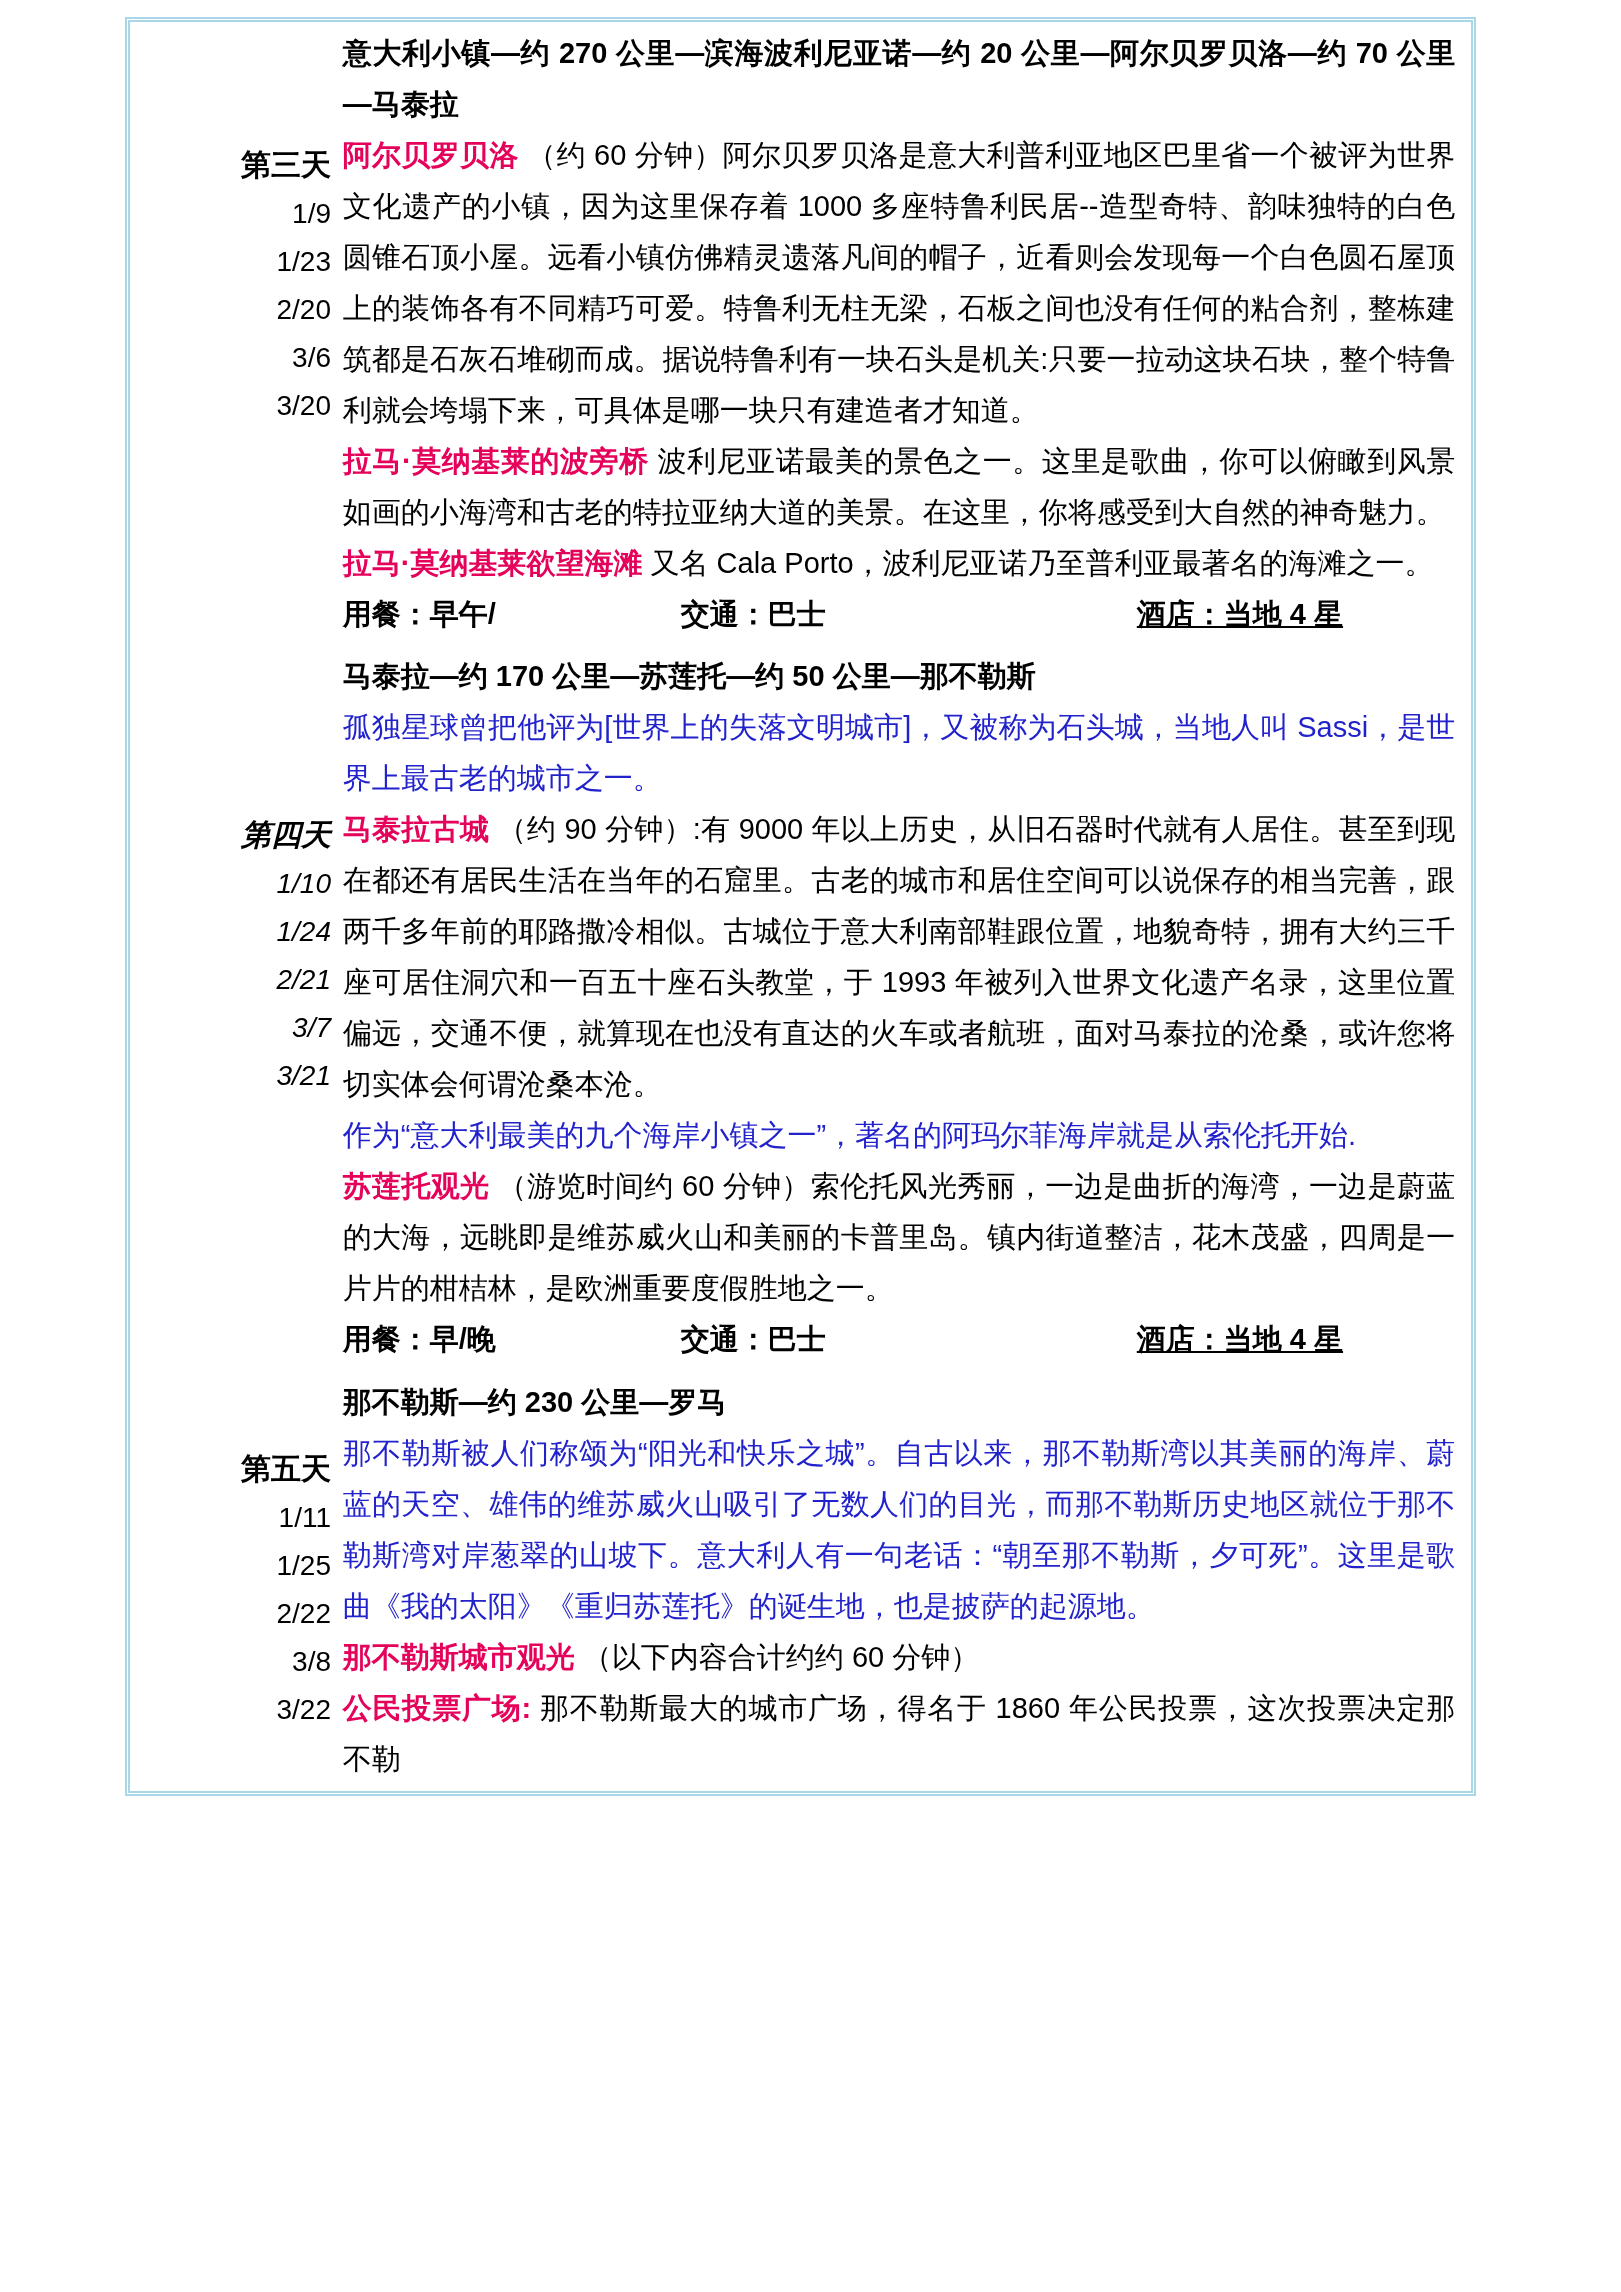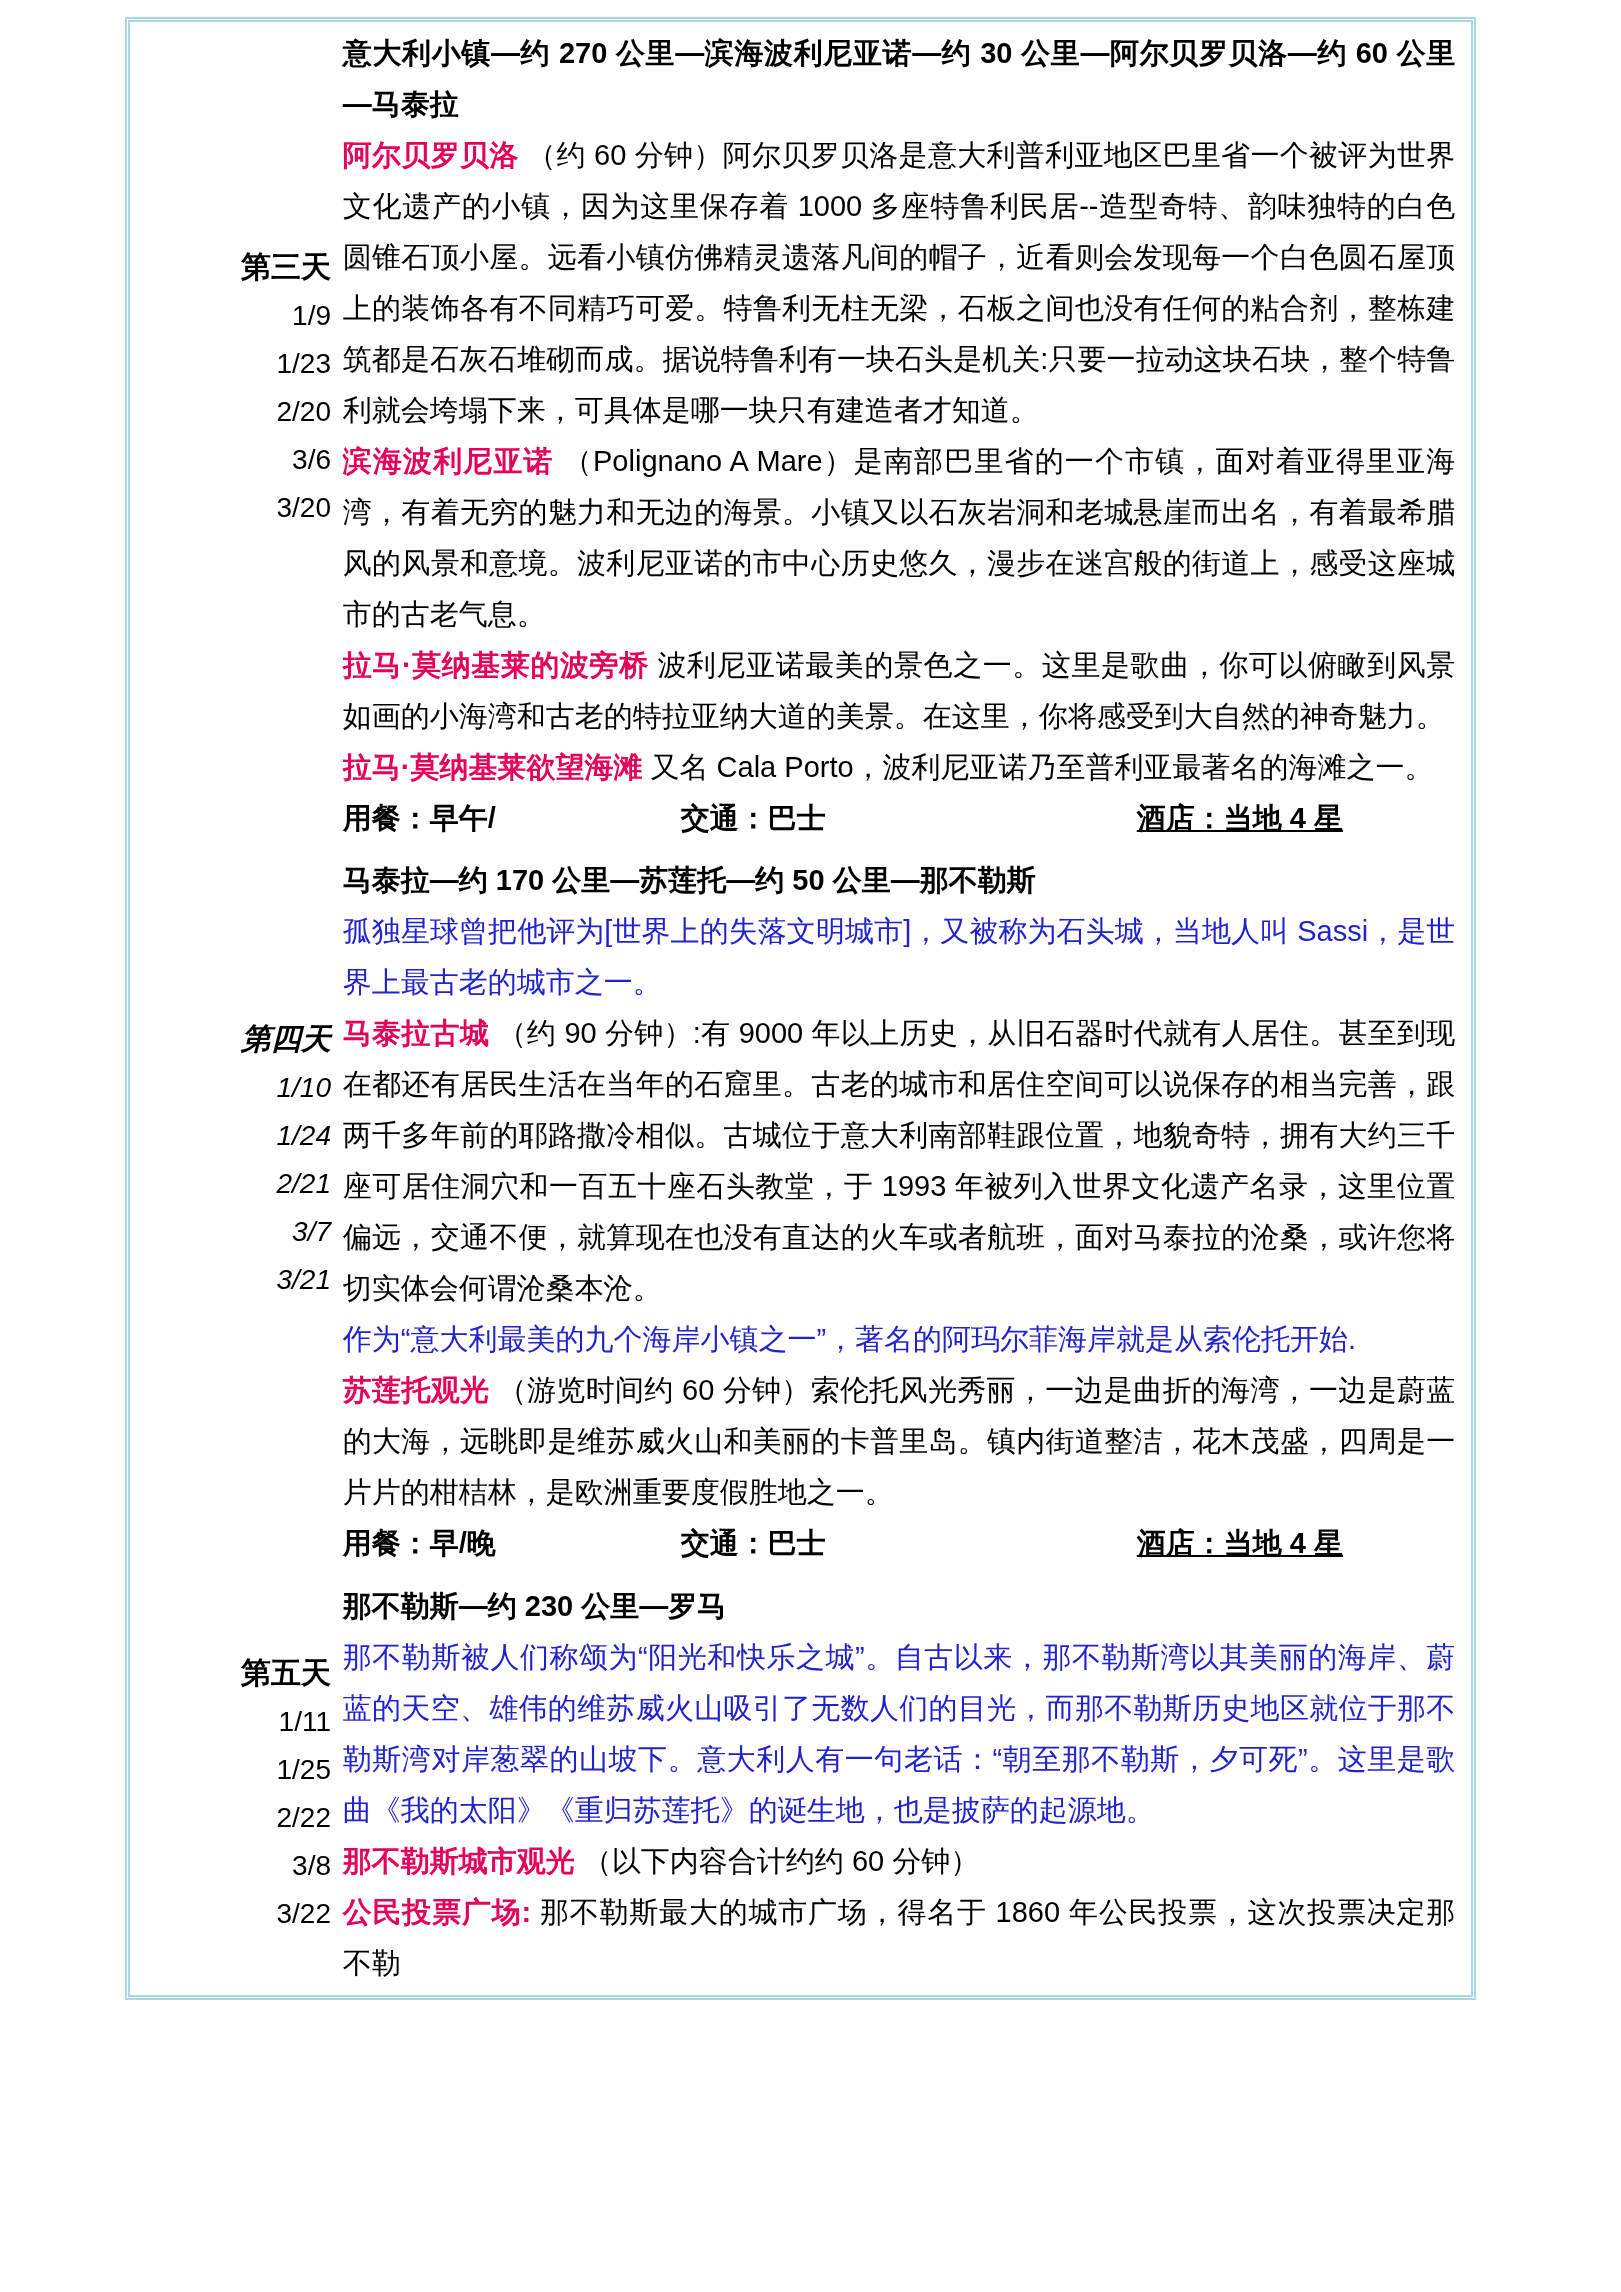--- a/index.html
+++ b/index.html
@@ -69,23 +69,22 @@
       <div class="day-row">
         <div class="day-cell">
           <div class="day-label">第三天</div>
           <div class="day-date">1/9</div>
           <div class="day-date">1/23</div>
           <div class="day-date">2/20</div>
           <div class="day-date">3/6</div>
           <div class="day-date">3/20</div>
         </div>
         <div class="content-cell">
-          <p class="route">意大利小镇—约 270 公里—滨海波利尼亚诺—约 30 公里—阿尔贝罗贝洛—约 60 公里—马泰拉</p>
+          <p class="route">意大利小镇—约 270 公里—滨海波利尼亚诺—约 20 公里—阿尔贝罗贝洛—约 70 公里—马泰拉</p>
           <p class="desc"><span class="head">阿尔贝罗贝洛</span><span class="txt"> （约 60 分钟）阿尔贝罗贝洛是意大利普利亚地区巴里省一个被评为世界文化遗产的小镇，因为这里保存着 1000 多座特鲁利民居--造型奇特、韵味独特的白色圆锥石顶小屋。远看小镇仿佛精灵遗落凡间的帽子，近看则会发现每一个白色圆石屋顶上的装饰各有不同精巧可爱。特鲁利无柱无梁，石板之间也没有任何的粘合剂，整栋建筑都是石灰石堆砌而成。据说特鲁利有一块石头是机关:只要一拉动这块石块，整个特鲁利就会垮塌下来，可具体是哪一块只有建造者才知道。</span></p>
-          <p class="desc"><span class="head">滨海波利尼亚诺</span><span class="txt"> （Polignano A Mare）是南部巴里省的一个市镇，面对着亚得里亚海湾，有着无穷的魅力和无边的海景。小镇又以石灰岩洞和老城悬崖而出名，有着最希腊风的风景和意境。波利尼亚诺的市中心历史悠久，漫步在迷宫般的街道上，感受这座城市的古老气息。</span></p>
           <p class="desc"><span class="head">拉马·莫纳基莱的波旁桥</span><span class="txt"> 波利尼亚诺最美的景色之一。这里是歌曲，你可以俯瞰到风景如画的小海湾和古老的特拉亚纳大道的美景。在这里，你将感受到大自然的神奇魅力。</span></p>
           <p class="desc"><span class="head">拉马·莫纳基莱欲望海滩</span><span class="txt"> 又名 Cala Porto，波利尼亚诺乃至普利亚最著名的海滩之一。</span></p>
           <div class="meals">
             <span class="m0">用餐：早午/</span>
             <span class="m1">交通：巴士</span>
             <span class="m2">酒店：当地 4 星</span>
           </div>
         </div>
       </div>
       <div class="day-row">

